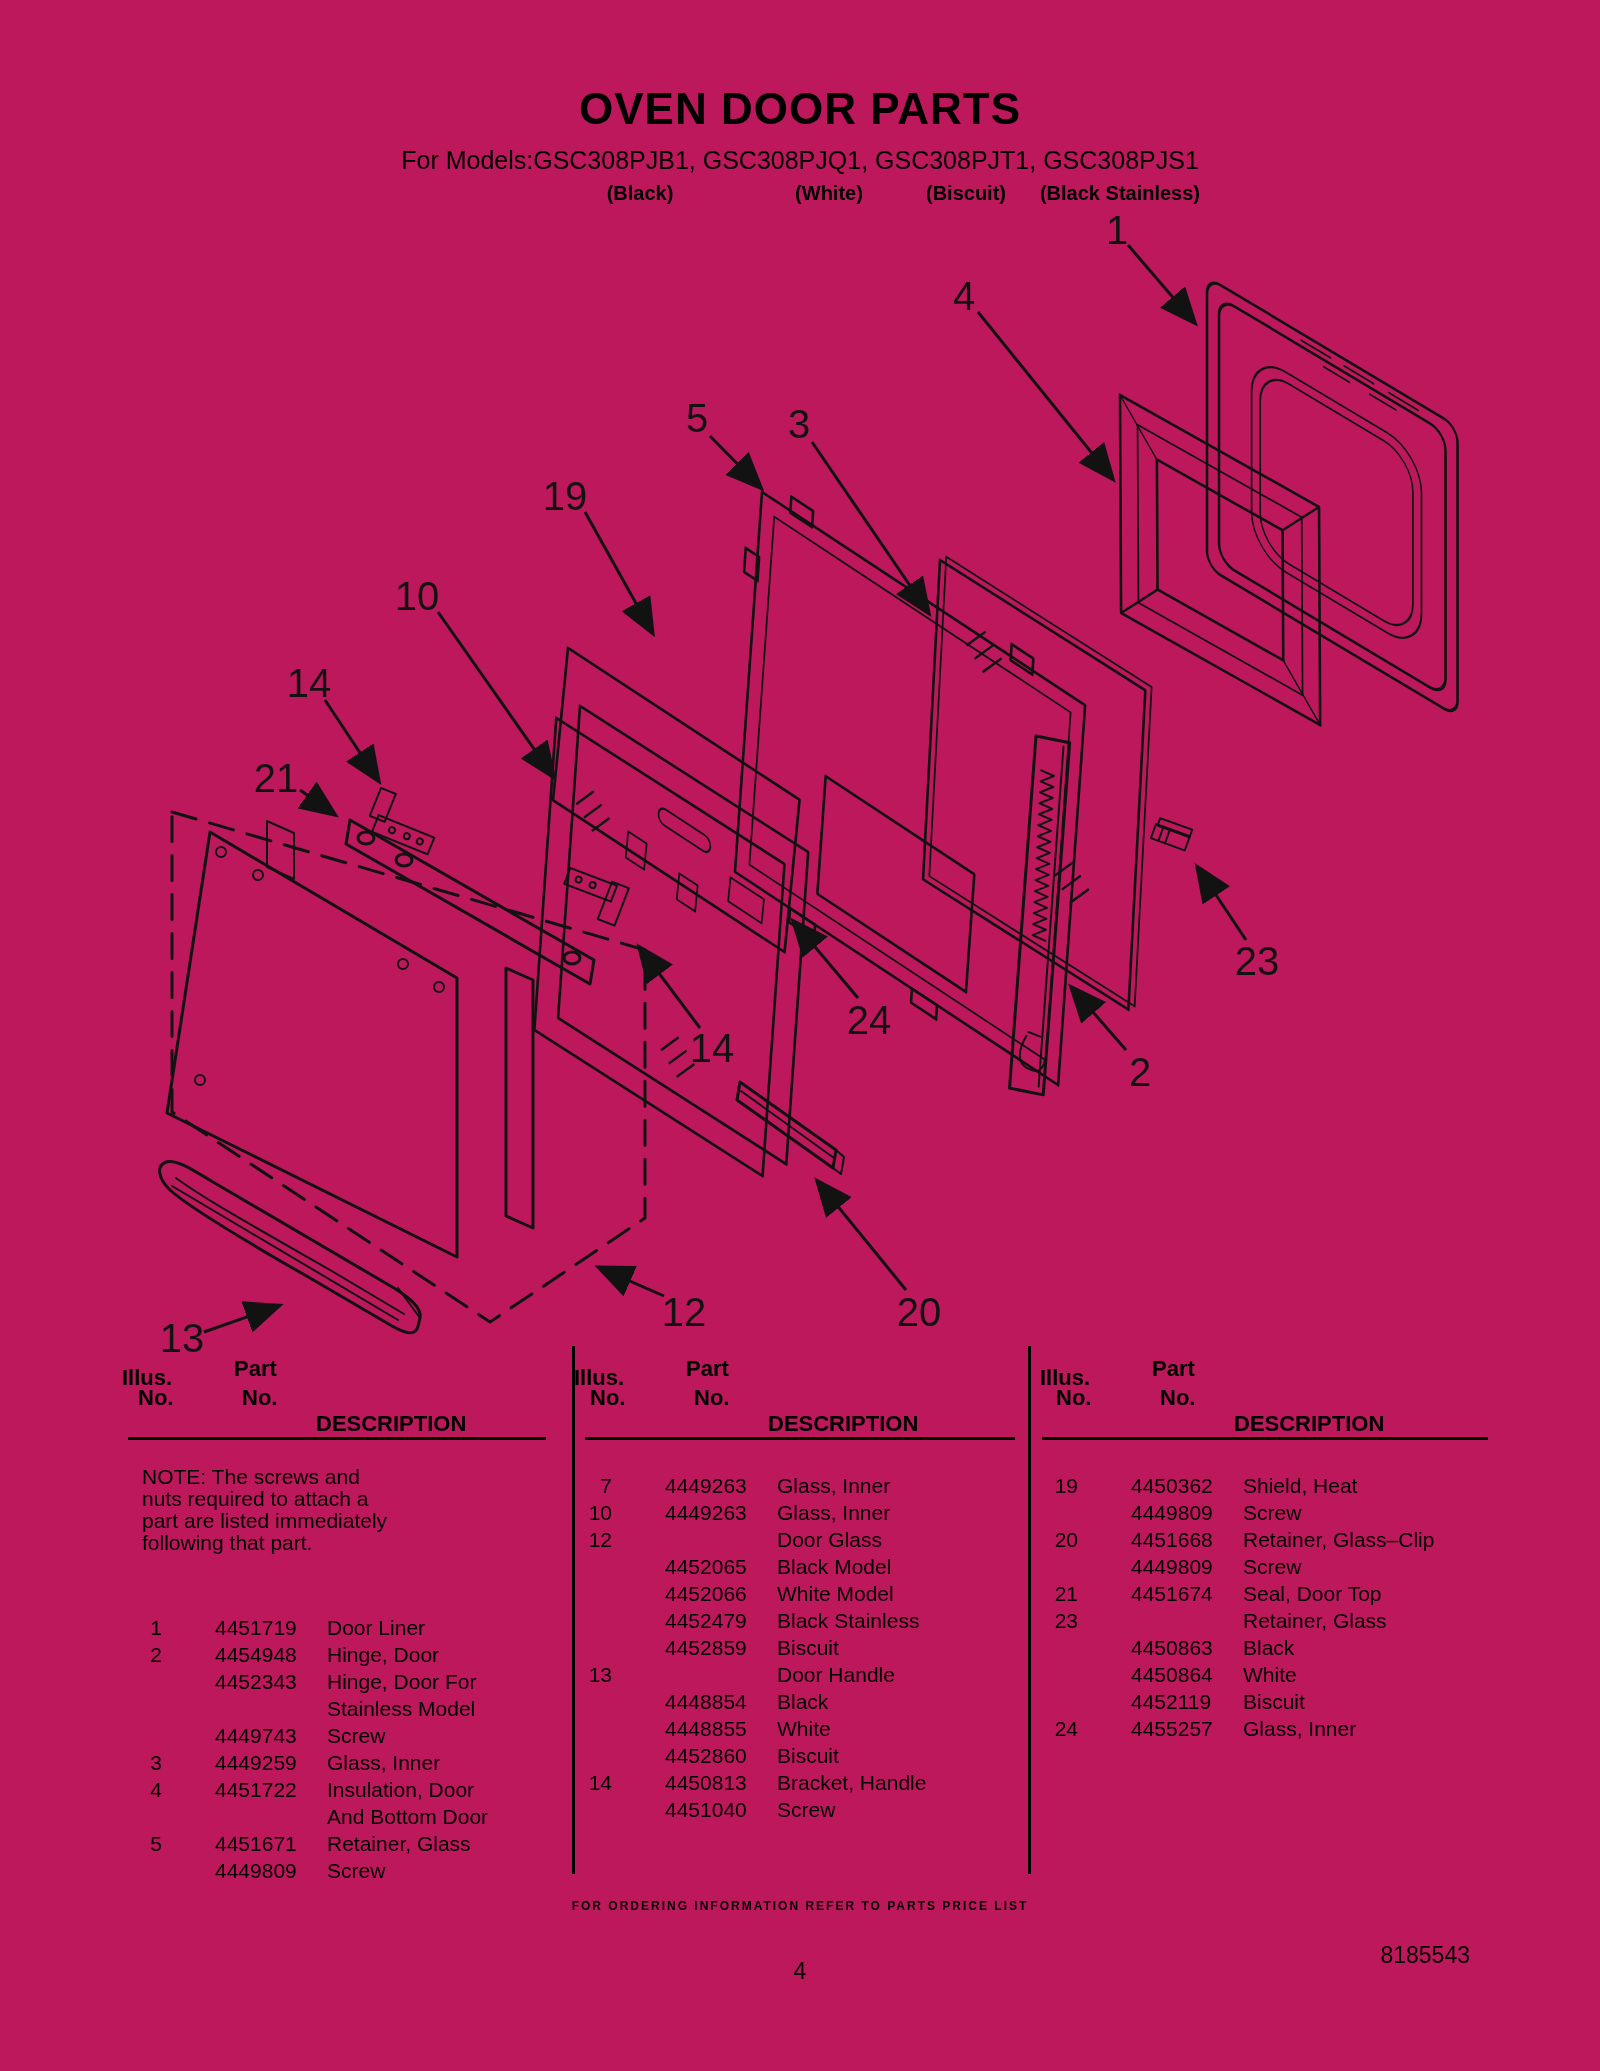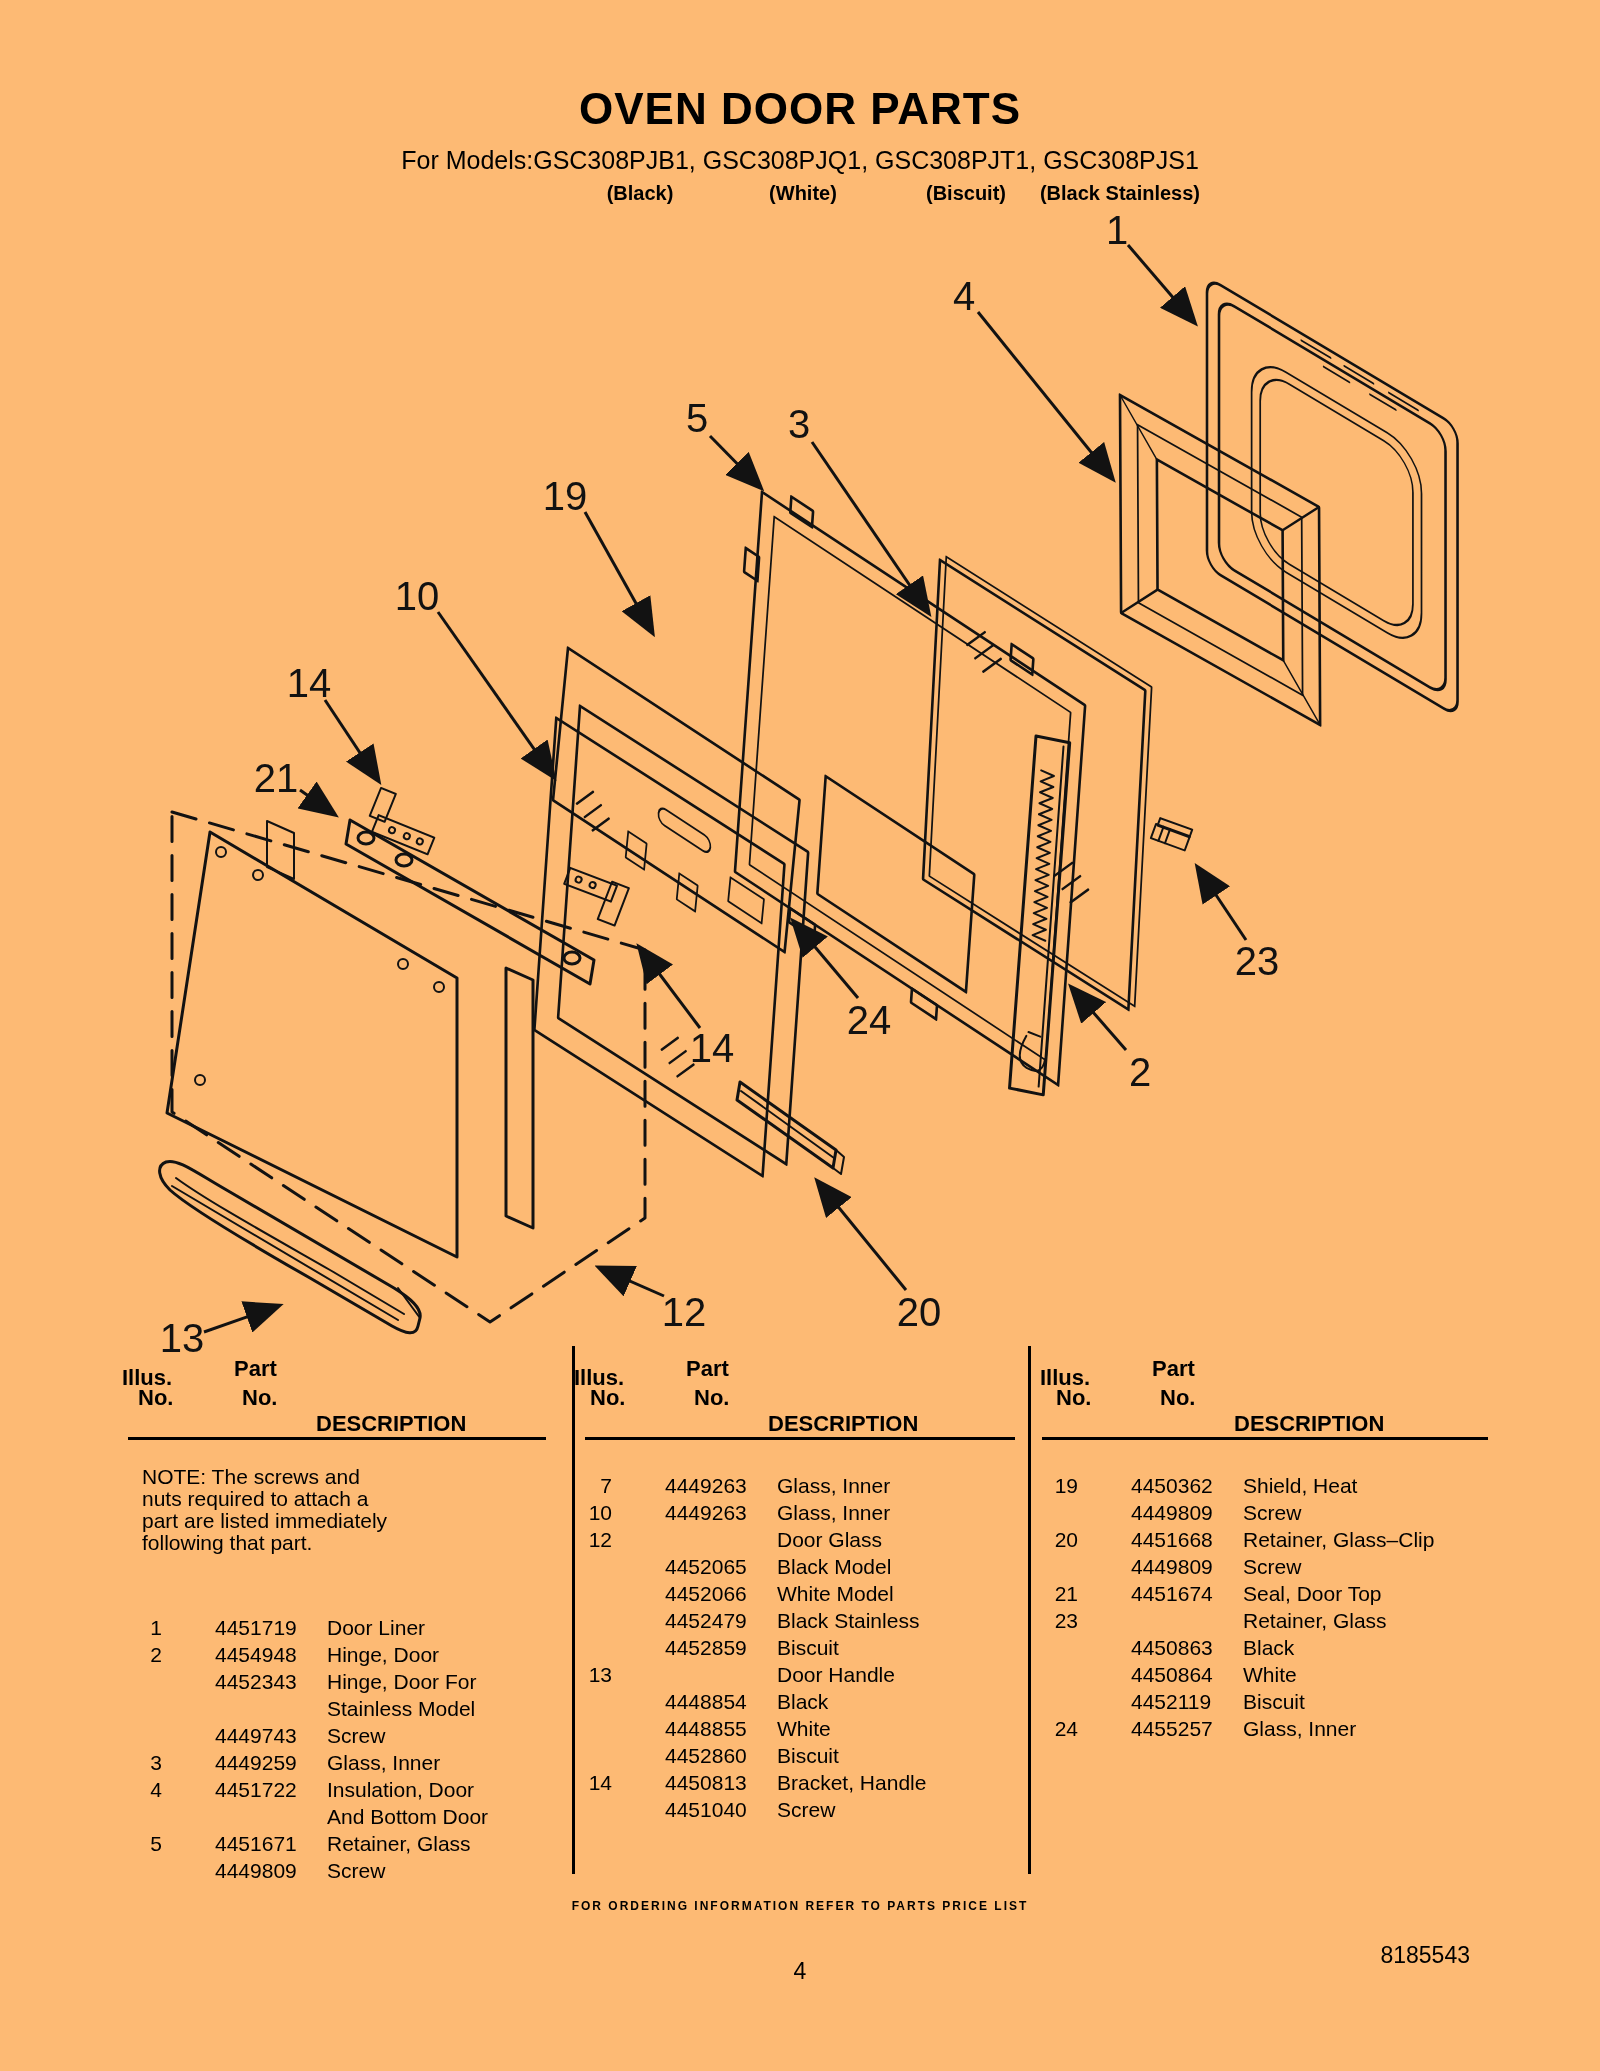--- a/index.html
+++ b/index.html
@@ -1,16 +1,16 @@
 <!DOCTYPE html>
 <html><head>
 <meta charset="utf-8">
 <style>
   html,body{margin:0;padding:0;background:#888;}
-  #page{position:relative;width:1600px;height:2071px;background:#fdba74;margin:0 auto;
+  #page{position:relative;width:1600px;height:2071px;background:#be185d;margin:0 auto;
         font-family:"Liberation Sans","DejaVu Sans",sans-serif;color:#000;overflow:hidden;}
   .abs{position:absolute;}
   .ctr{left:0;right:0;text-align:center;}
   #title{top:84px;font-size:44px;font-weight:bold;letter-spacing:1px;}
   #models{top:146px;font-size:25px;font-weight:normal;}
   .finish{position:absolute;top:182px;font-size:20px;font-weight:bold;transform:translateX(-50%);white-space:nowrap;}
   svg{position:absolute;top:0;left:0;}
   svg *{vector-effect:none;}
   .ln{fill:none;stroke:#121212;stroke-width:3;stroke-linejoin:round;stroke-linecap:round;}
   .thin{stroke-width:2;}
@@ -38,21 +38,21 @@
   #docno{left:1322px;top:1942px;width:148px;text-align:right;font-size:23px;}
 </style>
 </head>
 <body>
 
 <div id="page">
 
   <div id="title" class="abs ctr">OVEN DOOR PARTS</div>
   <div id="models" class="abs ctr">For Models:GSC308PJB1, GSC308PJQ1, GSC308PJT1, GSC308PJS1</div>
   <span class="finish" style="left:640px">(Black)</span>
-  <span class="finish" style="left:803px">(White)</span>
+  <span class="finish" style="left:829px">(White)</span>
   <span class="finish" style="left:966px">(Biscuit)</span>
   <span class="finish" style="left:1120px">(Black Stainless)</span>
 
   <svg width="1600" height="1370" viewBox="0 0 1600 1370">
     <defs>
       <marker id="ah" markerWidth="13" markerHeight="11" refX="11" refY="5.5" orient="auto">
         <path d="M0,0 L13,5.5 L0,11 z" fill="#121212"></path>
       </marker>
     </defs>
 

